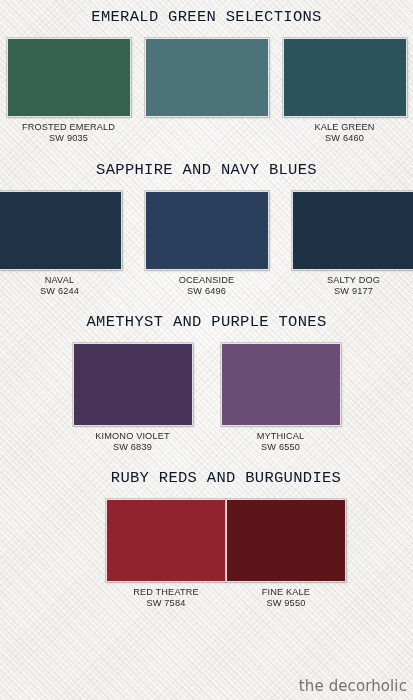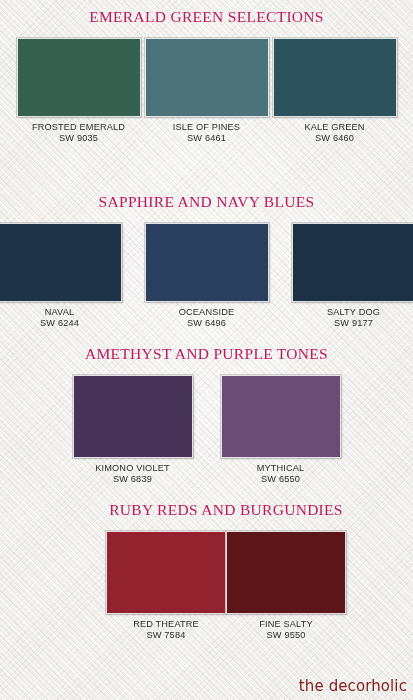--- a/index.html
+++ b/index.html
@@ -38,24 +38,24 @@
     flex-direction: column;
   }
 
   .section {
     display: flex;
     flex-direction: column;
     align-items: center;
   }
 
   .section-heading {
-    font-family: Liberation Serif, serif;
+    font-family: Liberation Mono, monospace;
     font-size: 15.5px;
     letter-spacing: 0.3px;
-    color: #be185d;
+    color: #0f172a;
     text-align: left;
     white-space: nowrap;
     font-weight: 400;
   }
 
   .swatch-row {
     display: flex;
     justify-content: center;
     width: 100%;
   }
@@ -93,45 +93,45 @@
     display: block;
     font-size: 9.2px;
     color: #2b2b2b;
     letter-spacing: 0.15px;
     white-space: nowrap;
   }
 
   
   #section-emerald { margin-top: 8px; }
   #section-emerald .section-heading { margin-bottom: 12px; }
-  #section-emerald .swatch-row { gap: 4px; }
+  #section-emerald .swatch-row { gap: 14px; }
   #section-emerald .swatch-chip { width: 124px; height: 79px; }
 
   #section-sapphire { margin-top: 17px; }
-  #section-sapphire .section-heading { margin-bottom: 12px; margin-top: 32px; }
+  #section-sapphire .section-heading { margin-bottom: 12px; }
   #section-sapphire .swatch-row { gap: 23px; }
   #section-sapphire .swatch-chip { width: 124px; height: 79px; }
 
   #section-amethyst { margin-top: 17px; }
   #section-amethyst .section-heading { margin-bottom: 12px; }
   #section-amethyst .swatch-row { gap: 28px; }
   #section-amethyst .swatch-chip { width: 120px; height: 83px; }
 
   #section-ruby { margin-top: 16px; padding-left: 39px; }
   #section-ruby .section-heading { margin-bottom: 12px; }
   #section-ruby .swatch-row { }
   #section-ruby .swatch-chip { width: 120px; height: 83px; }
 
   .watermark {
     position: absolute;
     right: 6px;
     bottom: 5px;
     font-family: "DejaVu Sans", sans-serif;
     font-size: 15px;
-    color: #7f1d1d;
+    color: #737373;
     letter-spacing: 0.1px;
     z-index: 3;
   }
 </style>
 </head>
 <body style="background-color: rgb(241, 240, 236);">
 
 <div class="paper-texture"></div>
 
 <div class="poster">
@@ -141,24 +141,20 @@
     <div class="swatch-row">
       <div class="swatch-cell">
         <div class="swatch-chip" style="background-color: rgb(54, 96, 79);"></div>
         <div class="swatch-label">
           <span class="swatch-name">FROSTED EMERALD</span>
           <span class="swatch-code">SW 9035</span>
         </div>
       </div>
       <div class="swatch-cell">
         <div class="swatch-chip" style="background-color: rgb(76, 115, 122);"></div>
-        <div class="swatch-label">
-          <span class="swatch-name">ISLE OF PINES</span>
-          <span class="swatch-code">SW 6461</span>
-        </div>
       </div>
       <div class="swatch-cell">
         <div class="swatch-chip" style="background-color: rgb(44, 83, 91);"></div>
         <div class="swatch-label">
           <span class="swatch-name">KALE GREEN</span>
           <span class="swatch-code">SW 6460</span>
         </div>
       </div>
     </div>
   </div>
@@ -216,21 +212,21 @@
       <div class="swatch-cell">
         <div class="swatch-chip" style="background-color: rgb(146, 34, 46);"></div>
         <div class="swatch-label">
           <span class="swatch-name">RED THEATRE</span>
           <span class="swatch-code">SW 7584</span>
         </div>
       </div>
       <div class="swatch-cell">
         <div class="swatch-chip" style="background-color: rgb(92, 22, 25);"></div>
         <div class="swatch-label">
-          <span class="swatch-name">FINE SALTY</span>
+          <span class="swatch-name">FINE KALE</span>
           <span class="swatch-code">SW 9550</span>
         </div>
       </div>
     </div>
   </div>
 
 </div>
 
 <div class="watermark">the decorholic</div>
 

